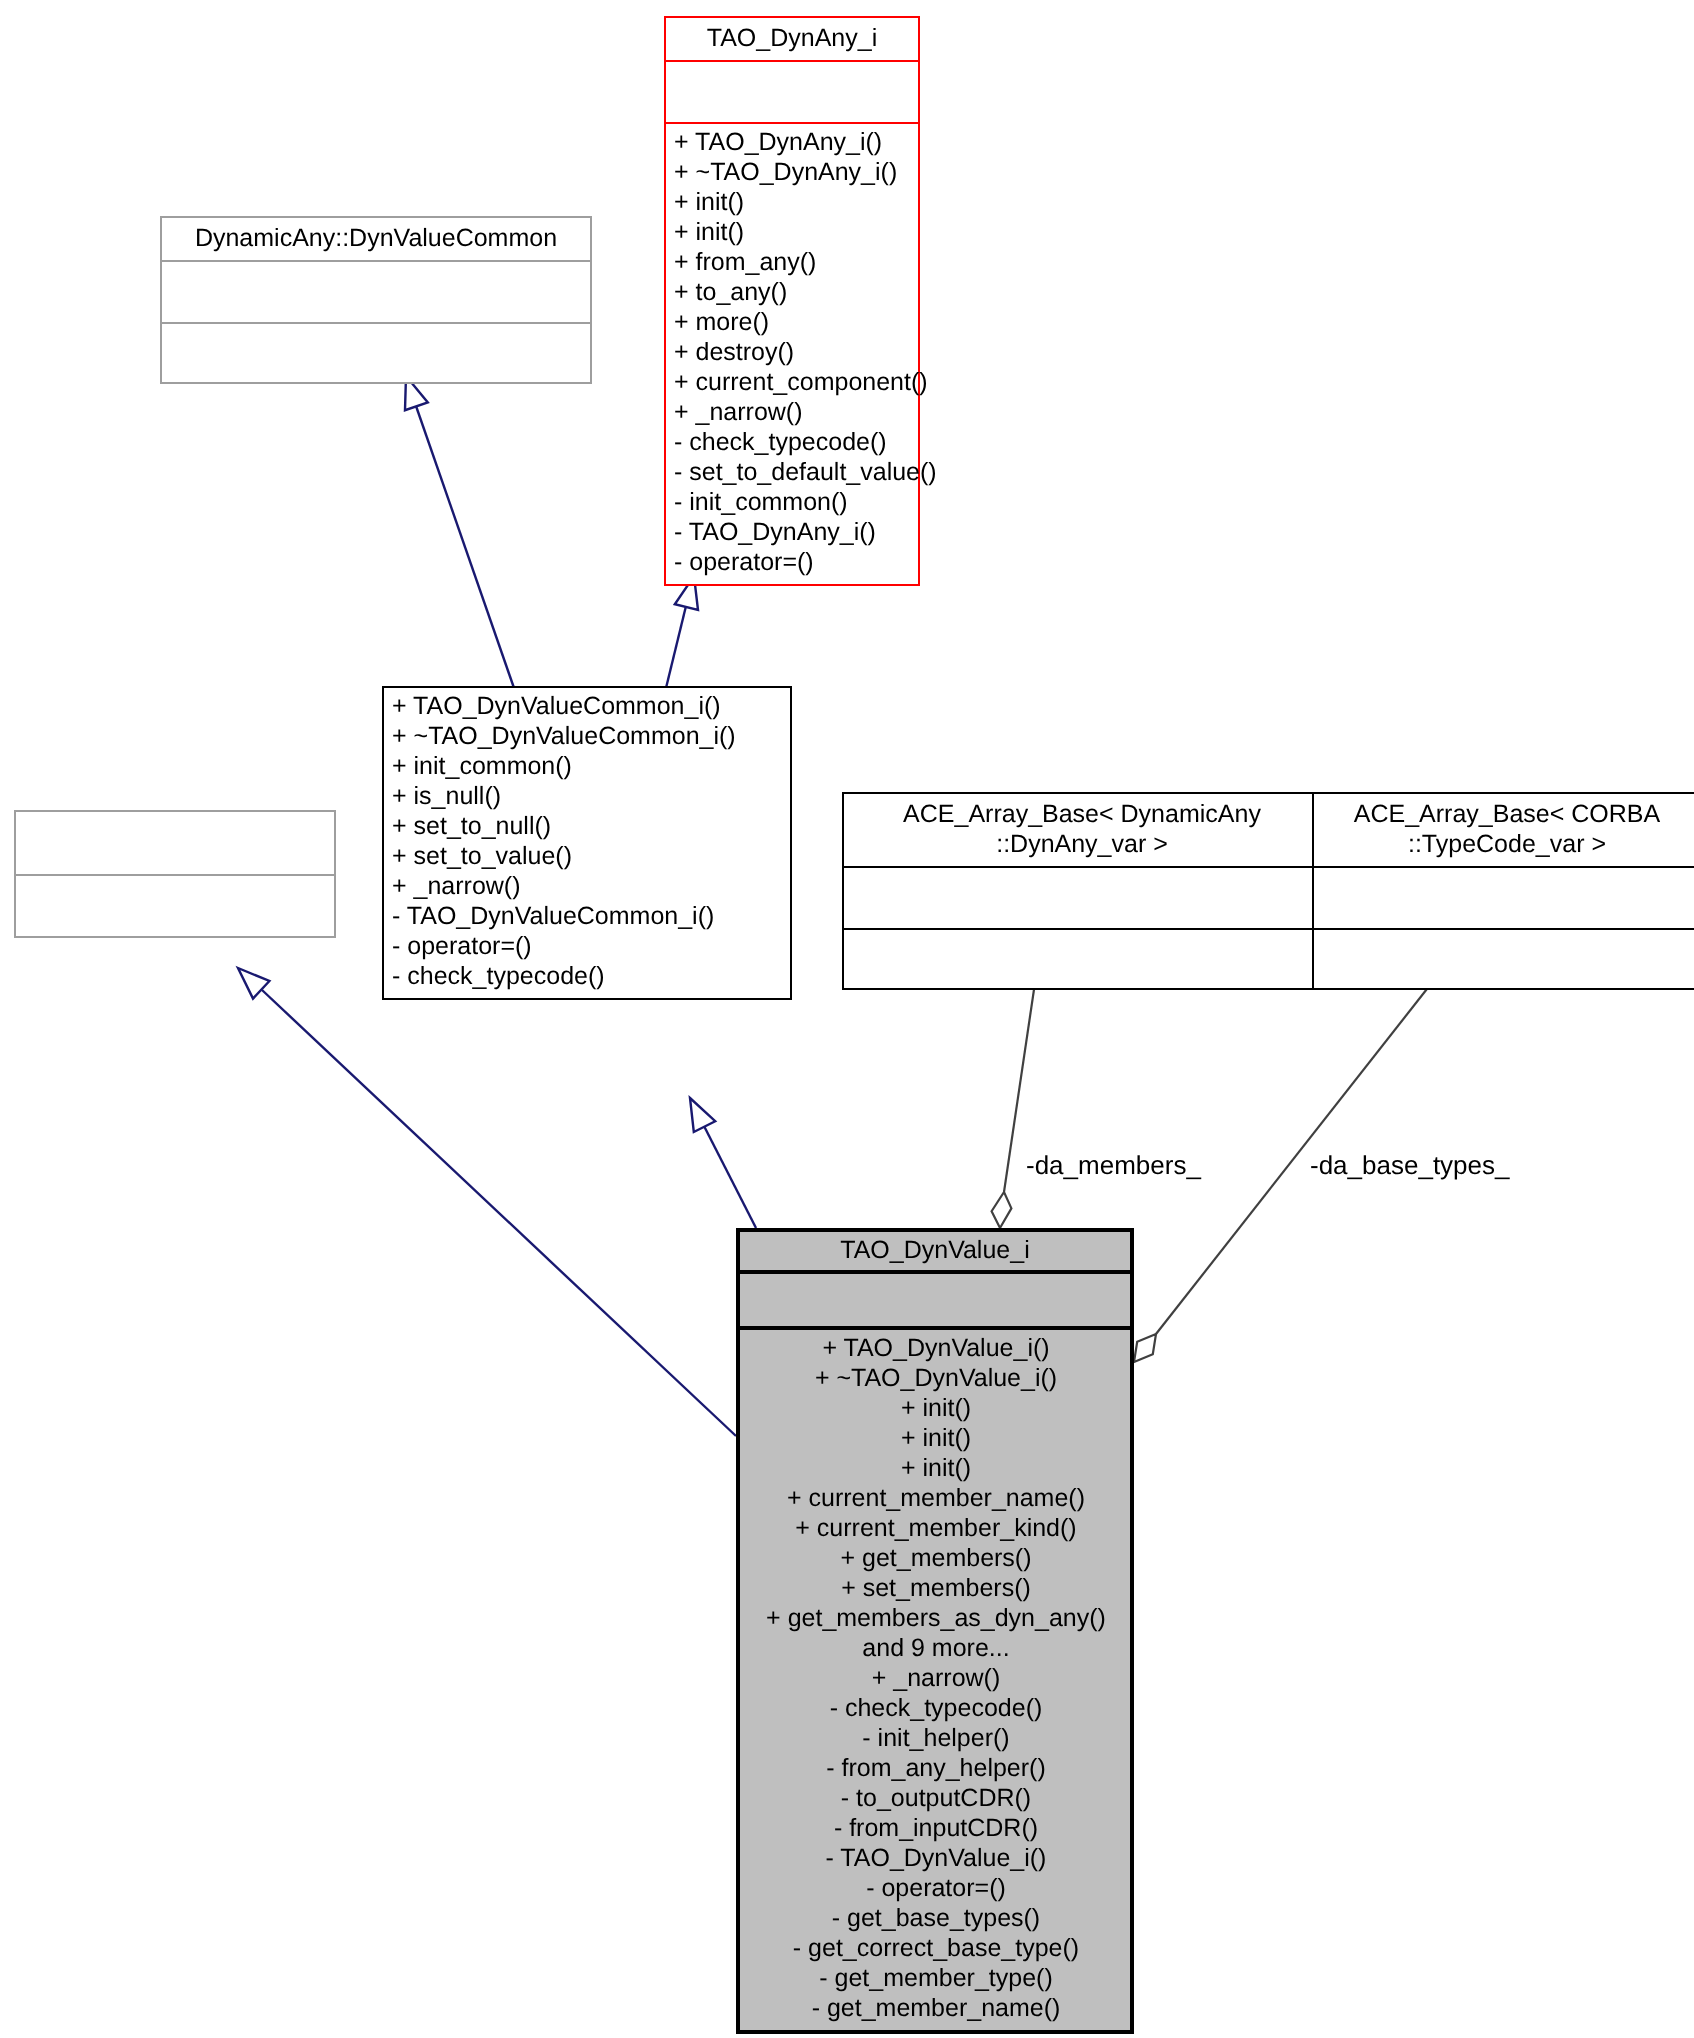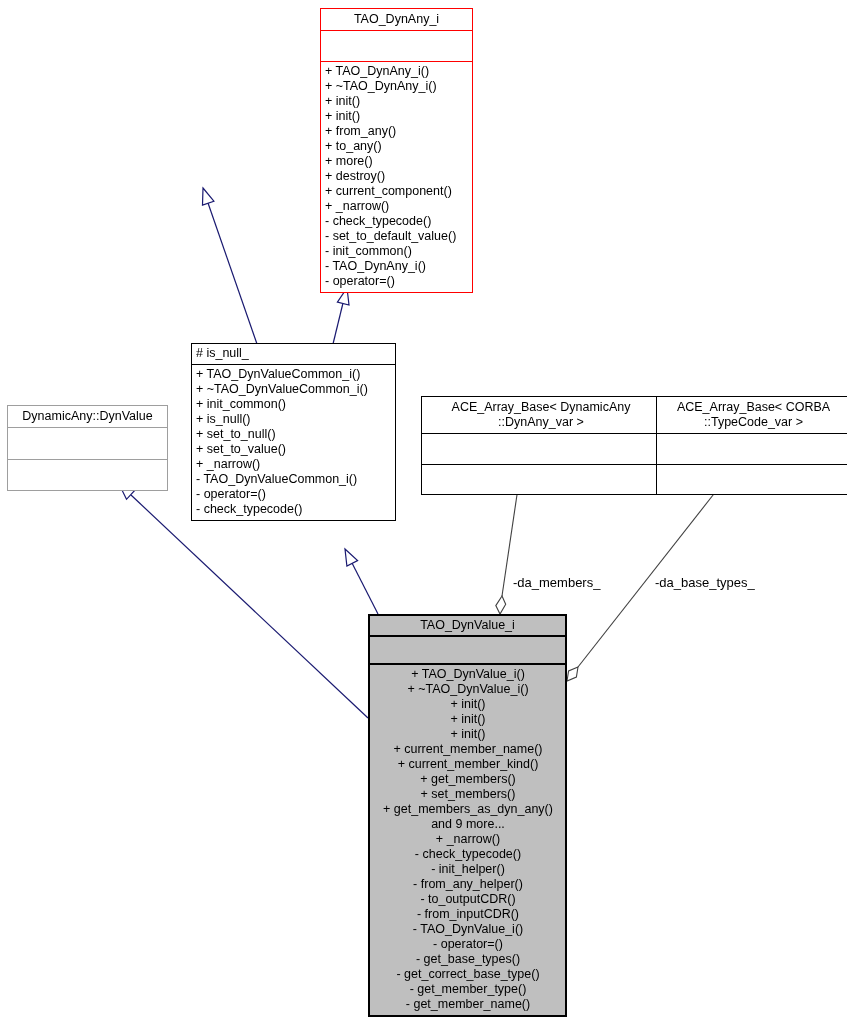--- a/index.html
+++ b/index.html
@@ -63,21 +63,21 @@
 
     <line class="edge-agg" x1="518" y1="488" x2="502" y2="596"></line>
     <polygon class="diamond-agg" points="502,596 495.8,605.6 500,614 505.7,604.2"></polygon>
 
     <line class="edge-agg" x1="717" y1="490" x2="578" y2="667"></line>
     <polygon class="diamond-agg" points="578,667 568.6,670.9 567,681 576.4,677.1"></polygon>
     <text class="edge-label" x="513" y="587">-da_members_</text>
     <text class="edge-label" x="655" y="587">-da_base_types_</text>
   </svg>
 
-  <div class="uml-box highlight" style="left:320px;top:8px;width:153px;">
+  <div class="uml-box highlight" style="left:332px;top:8px;width:128px;">
     <div class="uml-title">TAO_DynAny_i</div>
     <div class="uml-section" style="height:25px;"></div>
     <div class="uml-section">
         <div class="uml-line">+ TAO_DynAny_i()</div>
         <div class="uml-line">+ ~TAO_DynAny_i()</div>
         <div class="uml-line">+ init()</div>
         <div class="uml-line">+ init()</div>
         <div class="uml-line">+ from_any()</div>
         <div class="uml-line">+ to_any()</div>
         <div class="uml-line">+ more()</div>
@@ -85,41 +85,42 @@
         <div class="uml-line">+ current_component()</div>
         <div class="uml-line">+ _narrow()</div>
         <div class="uml-line">- check_typecode()</div>
         <div class="uml-line">- set_to_default_value()</div>
         <div class="uml-line">- init_common()</div>
         <div class="uml-line">- TAO_DynAny_i()</div>
         <div class="uml-line">- operator=()</div>
       </div>
   </div>
 
+  <div class="uml-box external" style="left:80px;top:108px;width:216px;">
+    <div class="uml-title">DynamicAny::DynValueCommon</div>
+    <div class="uml-section" style="height:25px;"></div>
+    <div class="uml-section" style="height:24px;"></div>
+  </div>
 
   <div class="uml-box" style="left:191px;top:343px;width:205px;">
-    <div class="uml-section">
-        <div class="uml-line"># is_null_</div>
-      </div>
     <div class="uml-section">
         <div class="uml-line">+ TAO_DynValueCommon_i()</div>
         <div class="uml-line">+ ~TAO_DynValueCommon_i()</div>
         <div class="uml-line">+ init_common()</div>
         <div class="uml-line">+ is_null()</div>
         <div class="uml-line">+ set_to_null()</div>
         <div class="uml-line">+ set_to_value()</div>
         <div class="uml-line">+ _narrow()</div>
         <div class="uml-line">- TAO_DynValueCommon_i()</div>
         <div class="uml-line">- operator=()</div>
         <div class="uml-line">- check_typecode()</div>
       </div>
   </div>
 
   <div class="uml-box external" style="left:7px;top:405px;width:161px;">
-    <div class="uml-title">DynamicAny::DynValue</div>
     <div class="uml-section" style="height:26px;"></div>
     <div class="uml-section" style="height:25px;"></div>
   </div>
 
   <div class="uml-box" style="left:421px;top:396px;width:240px;">
     <div class="uml-title">ACE_Array_Base&lt; DynamicAny
 ::DynAny_var &gt;</div>
     <div class="uml-section" style="height:25px;"></div>
     <div class="uml-section" style="height:24px;"></div>
   </div>

